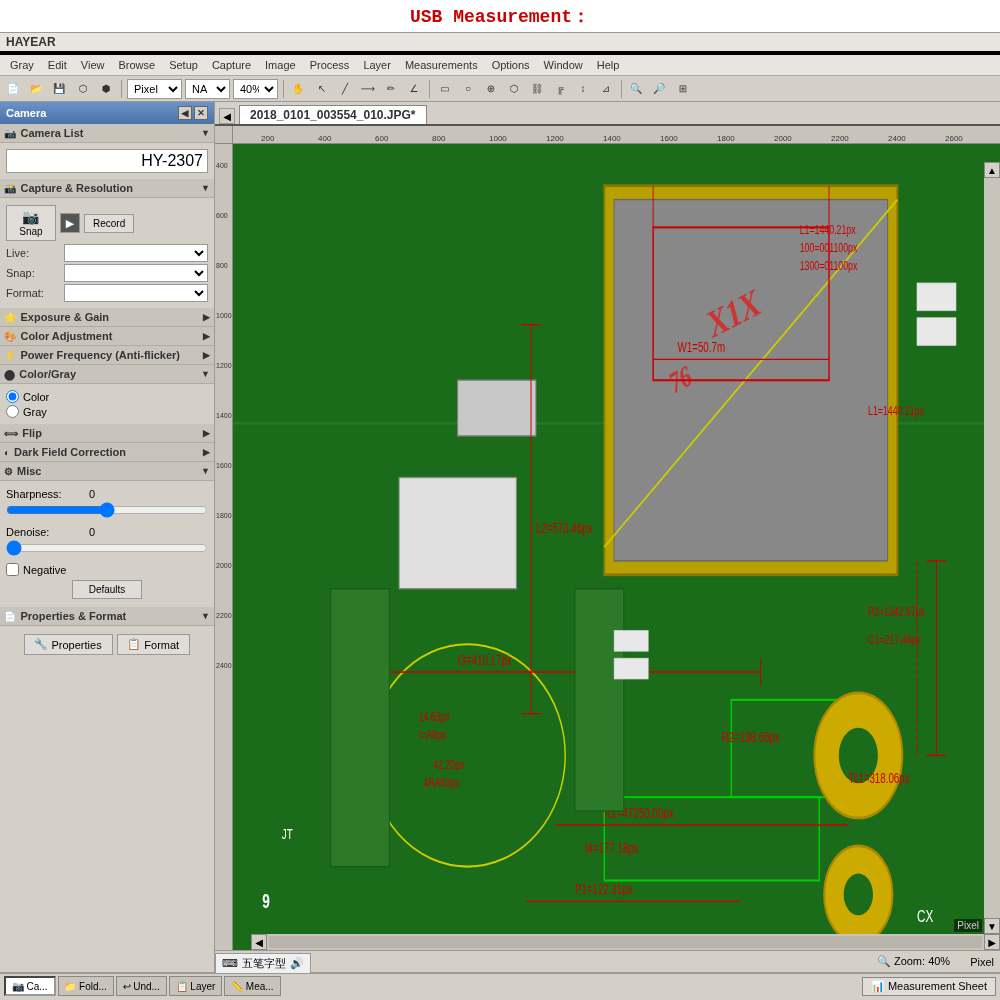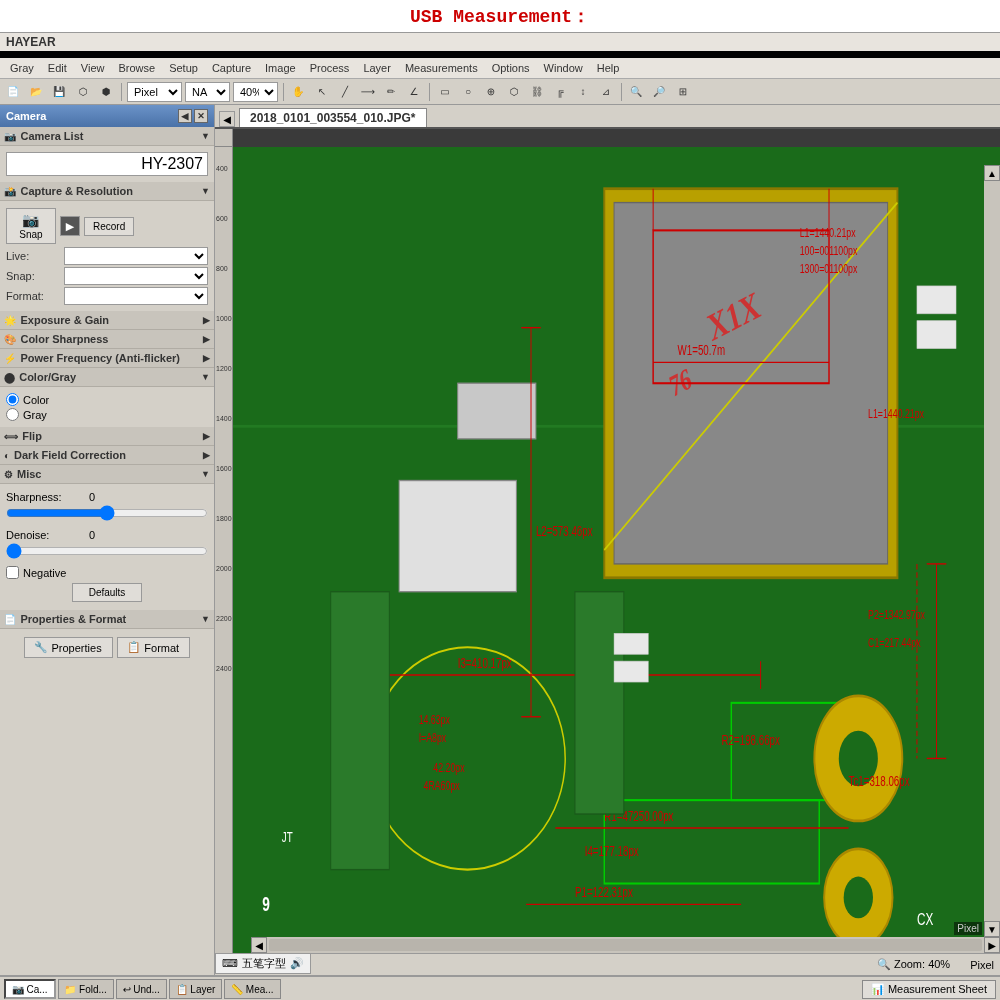--- a/index.html
+++ b/index.html
@@ -16,21 +16,21 @@
       border-bottom: 1px solid #999;
       text-align: center;
     }
 
     
     #app-bar {
       background: #e8e4de;
       padding: 2px 6px;
       font-size: 11px;
       display: flex;
-      border-bottom: 7px solid #000000;
+      border-bottom: 4px solid #000000;
     }
     #app-logo { font-weight: bold; font-size: 12px; color: #333; margin-right: 8px; }
 
     
     #menu-bar {
       background: #e8e4de;
       display: flex;
       align-items: center;
       padding: 2px 4px;
       border-bottom: 1px solid #aaa;
@@ -482,21 +482,21 @@
         <div class="section-header">
           <span class="section-icon">🌟</span>
           <span>Exposure &amp; Gain</span>
           <span class="collapse-arrow">▶</span>
         </div>
       </div>
 
       <div class="section-group">
         <div class="section-header">
           <span class="section-icon">🎨</span>
-          <span>Color Sharpness</span>
+          <span>Color Adjustment</span>
           <span class="collapse-arrow">▶</span>
         </div>
       </div>
 
       <div class="section-group">
         <div class="section-header">
           <span class="section-icon">⚡</span>
           <span>Power Frequency (Anti-flicker)</span>
           <span class="collapse-arrow">▶</span>
         </div>
@@ -594,20 +594,35 @@
     <div id="tab-bar">
       <div class="tab-nav-btn">◀</div>
       <div class="tab active">
         <span>2018_0101_003554_010.JPG*</span>
       </div>
     </div>
 
     <div id="canvas-area">
       <div class="ruler-corner"></div>
 
+      <div id="ruler-top">
+      <div class="ruler-tick" style="left: 28px;">200</div>
+          <div class="ruler-tick" style="left: 85px;">400</div>
+          <div class="ruler-tick" style="left: 142px;">600</div>
+          <div class="ruler-tick" style="left: 199px;">800</div>
+          <div class="ruler-tick" style="left: 256px;">1000</div>
+          <div class="ruler-tick" style="left: 313px;">1200</div>
+          <div class="ruler-tick" style="left: 370px;">1400</div>
+          <div class="ruler-tick" style="left: 427px;">1600</div>
+          <div class="ruler-tick" style="left: 484px;">1800</div>
+          <div class="ruler-tick" style="left: 541px;">2000</div>
+          <div class="ruler-tick" style="left: 598px;">2200</div>
+          <div class="ruler-tick" style="left: 655px;">2400</div>
+          <div class="ruler-tick" style="left: 712px;">2600</div>
+        </div>
 
       <div id="ruler-left">
       <div class="ruler-tick-left" style="top: 18px;">400</div>
           <div class="ruler-tick-left" style="top: 68px;">600</div>
           <div class="ruler-tick-left" style="top: 118px;">800</div>
           <div class="ruler-tick-left" style="top: 168px;">1000</div>
           <div class="ruler-tick-left" style="top: 218px;">1200</div>
           <div class="ruler-tick-left" style="top: 268px;">1400</div>
           <div class="ruler-tick-left" style="top: 318px;">1600</div>
           <div class="ruler-tick-left" style="top: 368px;">1800</div>

